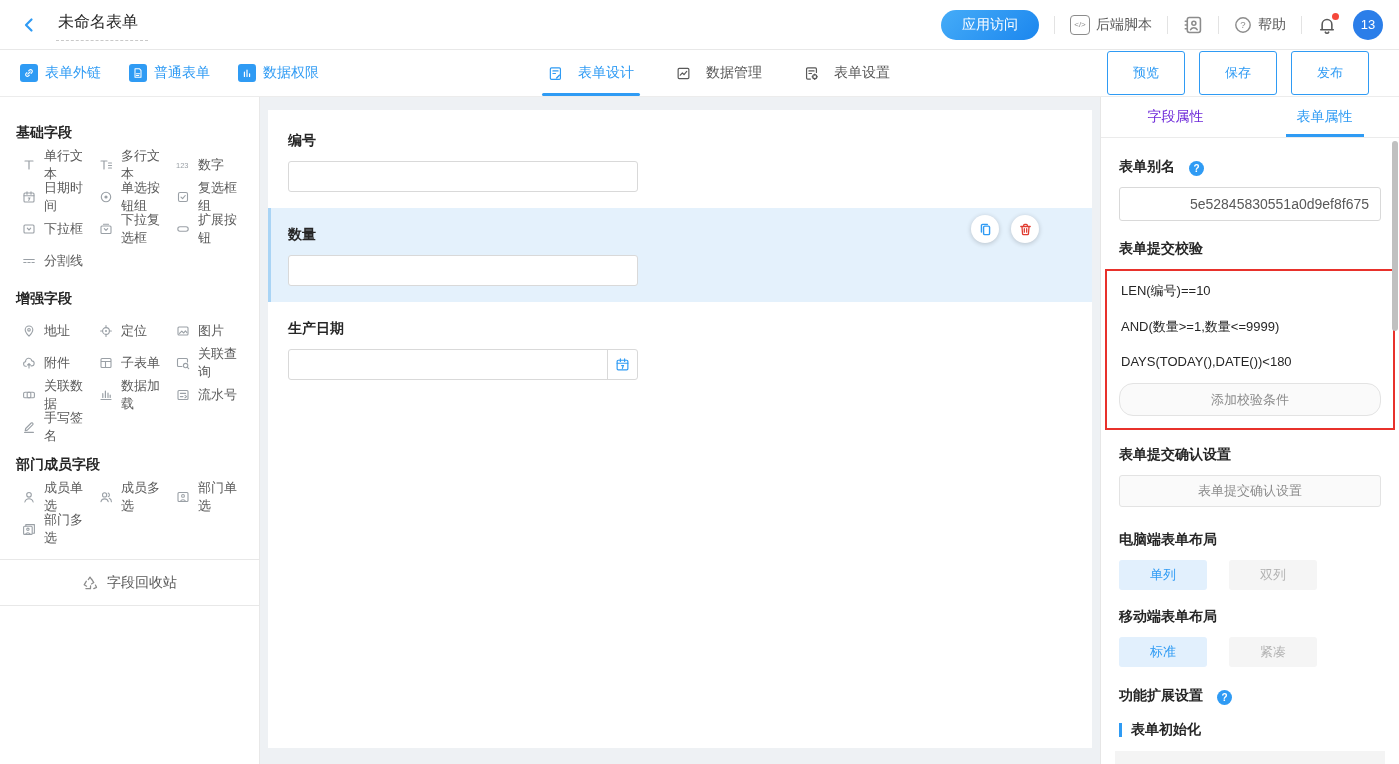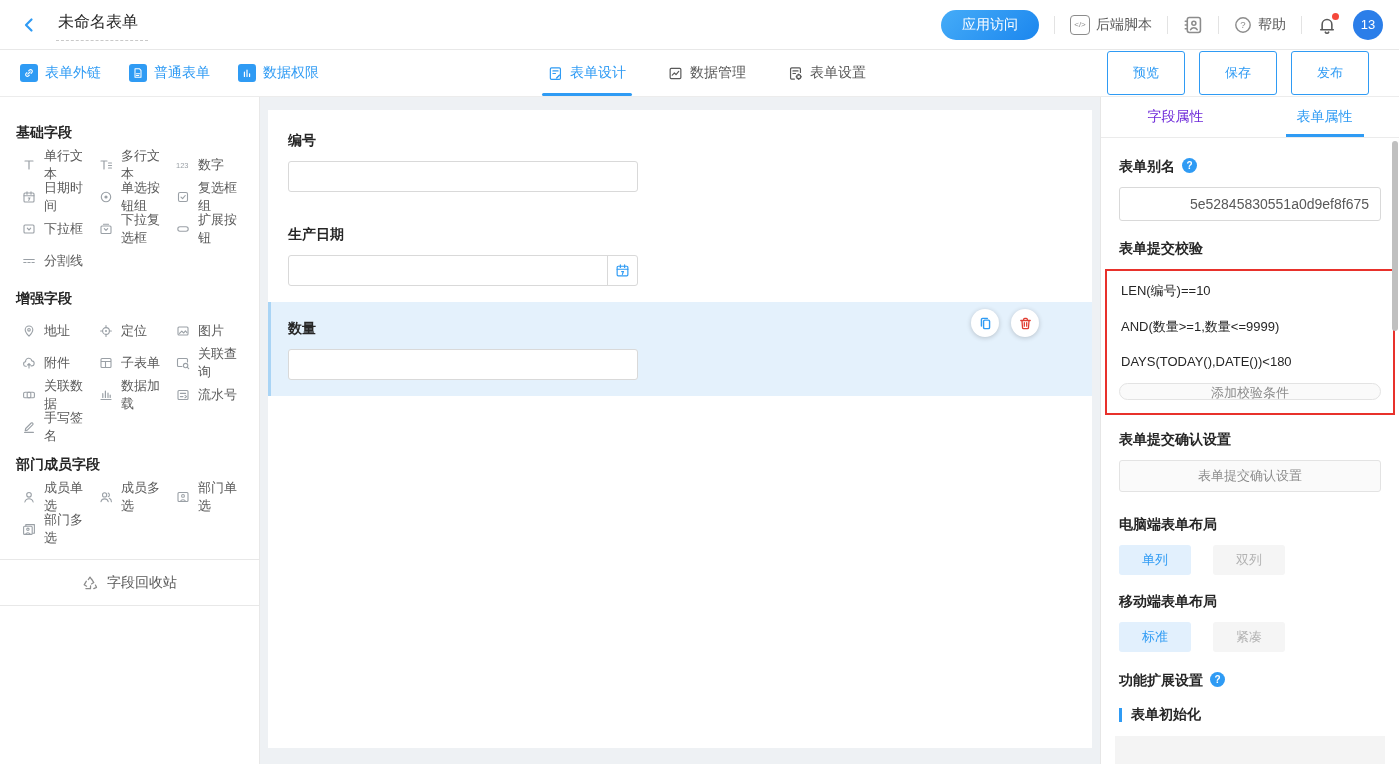--- a/index.html
+++ b/index.html
@@ -27,21 +27,21 @@
     font-size:13px; display:flex; align-items:center; justify-content:center; cursor:pointer; }
 
   
   .toolbar { height:47px; background:#fff; border-bottom:1px solid #ececec;
     display:flex; align-items:center; padding:0 30px 0 20px; position:relative; }
   .tb-left { display:flex; gap:28px; }
   .tb-item { display:flex; align-items:center; gap:7px; color:#2f9bf4; font-size:14px; cursor:pointer; }
   .badge { width:18px; height:18px; border-radius:3px; background:#2f9bf4;
     display:flex; align-items:center; justify-content:center; }
   .tb-tabs { position:absolute; left:548px; top:0; bottom:0; display:flex; gap:42px; }
-  .tab { display:flex; align-items:center; gap:7px; color:#595959; font-size:14px;
+  .tab { display:flex; align-items:center; gap:15px; color:#595959; font-size:14px;
     position:relative; cursor:pointer; }
   .tab.active { color:#2f9bf4; }
   .tab.active::after { content:""; position:absolute; left:-6px; right:-6px; bottom:0;
     height:3px; background:#2f9bf4; border-radius:2px; }
   .tb-actions { margin-left:auto; display:flex; gap:14px; }
   .btn-outline { width:78px; height:44px; background:#fff; border:1px solid #2f9bf4;
     border-radius:3px; color:#2f9bf4; font-size:13px; cursor:pointer; }
 
   
   .main { display:flex; height:667px; }
@@ -80,34 +80,34 @@
   .rpanel { width:299px; background:#fff; border-left:1px solid #e6e6e6; flex:none;
     position:relative; }
   .rtabs { height:41px; display:flex; border-bottom:1px solid #ebebeb; }
   .rtab { flex:1; display:flex; align-items:center; justify-content:center;
     font-size:14px; color:#6d28d9; position:relative; cursor:pointer; }
   .rtab.active { color:#2f9bf4; }
   .rtab.active::after { content:""; position:absolute; bottom:0; left:50%;
     transform:translateX(-50%); width:78px; height:3px; background:#2f9bf4; }
   .rbody { padding:10px 18px 0; height:626px; overflow:hidden; }
   .rh { font-size:14px; font-weight:bold; color:#262626; display:flex;
-    align-items:flex-start; gap:7px; margin:13px 0 11px; }
+    align-items:flex-end; gap:14px; margin:13px 0 11px; }
   .help { width:15px; height:15px; border-radius:50%; background:#2f9bf4; color:#fff;
     font-size:10px; font-weight:bold; display:flex; align-items:center;
     justify-content:center; cursor:pointer; flex:none; }
   .alias-inp { width:100%; height:34px; border:1px solid #d9d9d9; border-radius:3px;
     padding:0 11px; font-size:14px; color:#595959;text-align:right; }
   .vbox { border:2px solid #e8312b; margin:4px -14px 16px; padding:2px 12px 12px; }
   .vrule { font-size:13px; color:#262626; padding:9px 2px; cursor:pointer; }
-  .add-btn { width:100%; height:17px; background:#fafafa; border:1px solid #e3e3e3;
+  .add-btn { width:100%; height:33px; background:#fafafa; border:1px solid #e3e3e3;
     border-radius:14px; color:#8c8c8c; font-size:13px; margin-top:5px; cursor:pointer; }
   .gray-btn { width:100%; height:32px; background:#fafafa; border:1px solid #e3e3e3;
     border-radius:3px; color:#8c8c8c; font-size:13px; cursor:pointer; margin-bottom:8px; }
   .toggle-row { display:flex; gap:22px; margin:2px 0 14px; }
-  .tg { width:72px; height:30px; border:none; border-radius:3px; font-size:13px; cursor:pointer; }
+  .tg { width:88px; height:30px; border:none; border-radius:3px; font-size:13px; cursor:pointer; }
   .tg.on { background:#e2f0fd; color:#2f9bf4; }
   .tg.off { background:#f5f5f5; color:#b3b3b3; }
   .init-h { display:flex; align-items:center; gap:9px; font-size:14px; font-weight:bold;
     color:#262626; margin:16px 0 12px; }
   .init-bar { width:3px; height:14px; background:#2f9bf4; }
   .init-box { background:#f4f4f4; margin:0 -4px; padding:20px 14px; display:flex; gap:20px; }
   .scroll-thumb { position:absolute; right:1px; top:44px; width:6px; height:190px;
     background:#c0c0c0; border-radius:3px; }
 </style>
 </head>
@@ -416,53 +416,53 @@
       <span>字段回收站</span>
     </div>
   </div>
 
   <div class="canvas-col">
     <div class="canvas">
 
       <div class="field">
         <div class="field-label">编号</div>
         <input class="inp" type="text" style="">
-      </div>
-
-      <div class="field">
-        <div class="field-label">生产日期</div>
-        <div class="date-wrap">
-          <input class="date-inp" type="text" style="">
-          <span class="date-suffix">
-            <svg width="15" height="15" viewBox="0 0 14 14" fill="none" stroke="#2f9bf4" stroke-width="1.1" stroke-linecap="round">
-                <rect x="2" y="3" width="10" height="9" rx="1"></rect>
-                <path d="M2 5.8h10M5 1.8v2.4M9 1.8v2.4M6.2 8h1.6L6.9 10.6"></path>
-              </svg>
-          </span>
-        </div>
       </div>
 
       <div class="field selected">
         <div class="field-label">数量</div>
         <input class="inp" type="text" style="">
         <div class="acts">
           <button class="act">
             <svg width="15" height="15" viewBox="0 0 14 14" fill="none" stroke="#2f9bf4" stroke-width="1.3" stroke-linecap="round" stroke-linejoin="round">
                 <rect x="5.2" y="3.8" width="5.6" height="8" rx="1.1"></rect>
                 <path d="M8.8 2.2H4.3a1.1 1.1 0 00-1.1 1.1v6"></path>
               </svg>
           </button>
           <button class="act">
             <svg width="15" height="15" viewBox="0 0 14 14" fill="none" stroke="#e03c31" stroke-width="1.2" stroke-linecap="round" stroke-linejoin="round">
                 <path d="M2.6 4.2h8.8M5.3 4.2V3.1a.9.9 0 01.9-.9h1.6a.9.9 0 01.9.9v1.1M3.7 4.2l.5 6.6a1 1 0 001 .9h3.6a1 1 0 001-.9l.5-6.6M5.9 6.3v3.2M8.1 6.3v3.2"></path>
               </svg>
           </button>
         </div>
       </div>
 
+      <div class="field">
+        <div class="field-label">生产日期</div>
+        <div class="date-wrap">
+          <input class="date-inp" type="text" style="">
+          <span class="date-suffix">
+            <svg width="15" height="15" viewBox="0 0 14 14" fill="none" stroke="#2f9bf4" stroke-width="1.1" stroke-linecap="round">
+                <rect x="2" y="3" width="10" height="9" rx="1"></rect>
+                <path d="M2 5.8h10M5 1.8v2.4M9 1.8v2.4M6.2 8h1.6L6.9 10.6"></path>
+              </svg>
+          </span>
+        </div>
+      </div>
+
     </div>
   </div>
 
   <div class="rpanel">
     <div class="rtabs">
       <span class="rtab">字段属性</span>
       <span class="rtab active">表单属性</span>
     </div>
     <div class="scroll-thumb"></div>
 

